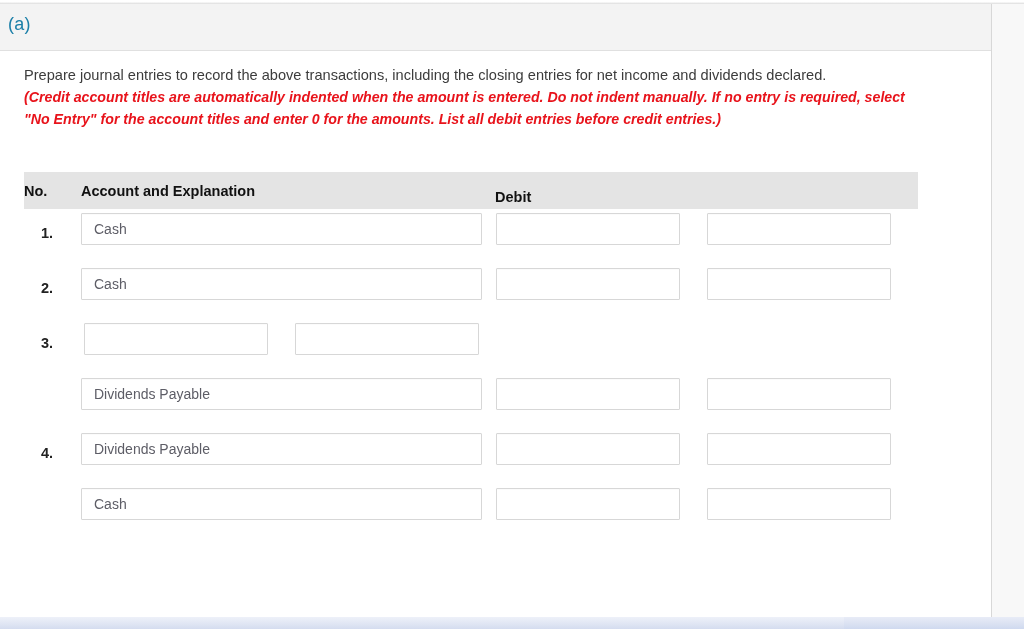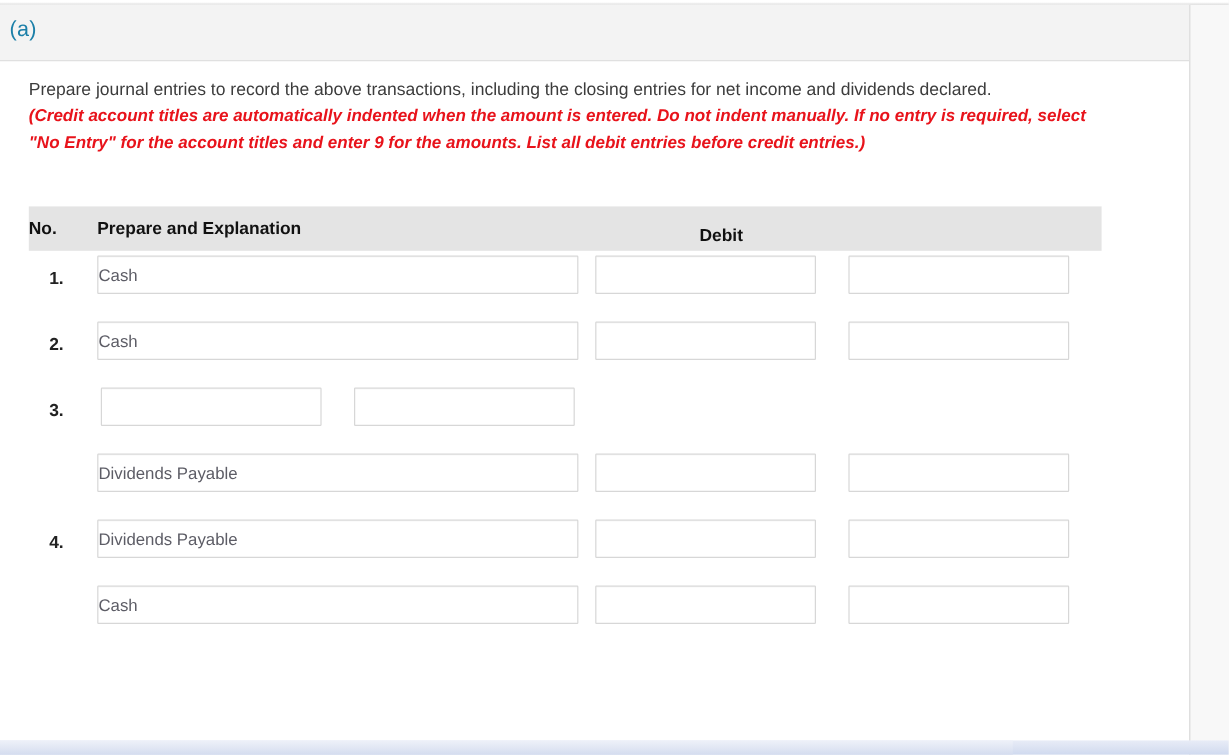--- a/index.html
+++ b/index.html
@@ -95,21 +95,21 @@
     height: 37px;
     background: #e4e4e4;
   }
   .th {
     font-size: 14.5px;
     font-weight: bold;
     color: #111111;
   }
   .th-no      { width: 46px; text-align: left; }
   .th-account { width: 414px; padding-left: 11px; }
-  .th-debit   { width: 212px; text-align: center; margin-top: 12px; }
+  .th-debit   { width: 212px; text-align: left; margin-top: 12px; }
   .th-credit  { width: 212px; text-align: center; }
 
   .jt-body { padding-top: 4px; }
 
   .entry-group { }
 
   .entry-line {
     display: flex;
     align-items: flex-start;
     height: 55px;
@@ -142,21 +142,21 @@
     font-family: "Liberation Sans", sans-serif;
     font-size: 14px;
     color: #5d5d66;
     outline: none;
     border-radius: 1px;
     box-shadow: inset 0 1px 1px rgba(0,0,0,0.02);
   }
   .account-input {
     width: 401px;
     height: 32px;
-    padding: 0 0;
+    padding: 0 12px;
   }
   .amount-input {
     width: 184px;
     height: 32px;
     padding: 0 8px;
     text-align: right;
   }
 
   
   .bottom-strip {
@@ -182,28 +182,28 @@
   <div class="top-rule"></div>
 
   <div class="content-card">
 
     <div class="part-header">
       <span class="part-label">(a)</span>
     </div>
 
     <div class="instructions">
       <div class="instr-main">Prepare journal entries to record the above transactions, including the closing entries for net income and dividends declared.</div>
-      <div class="instr-note">(Credit account titles are automatically indented when the amount is entered. Do not indent manually. If no entry is required, select "No Entry" for the account titles and enter 9 for the amounts. List all debit entries before credit entries.)</div>
+      <div class="instr-note">(Credit account titles are automatically indented when the amount is entered. Do not indent manually. If no entry is required, select "No Entry" for the account titles and enter 0 for the amounts. List all debit entries before credit entries.)</div>
     </div>
 
     <div class="journal-table">
 
       <div class="jt-head">
         <div class="th th-no">No.</div>
-        <div class="th th-account">Prepare and Explanation</div>
+        <div class="th th-account">Account and Explanation</div>
         <div class="th th-debit">Debit</div>
       </div>
 
       <div class="jt-body" id="table-body">
           <div class="entry-group">
             <div class="entry-line">
               <div class="cell-no">1.</div>
               <div class="cell-account"><input type="text" class="text-input account-input" placeholder="" value="Cash" style=""></div>
               <div class="cell-amount">
                 <input type="text" class="text-input amount-input" placeholder="" style="">

